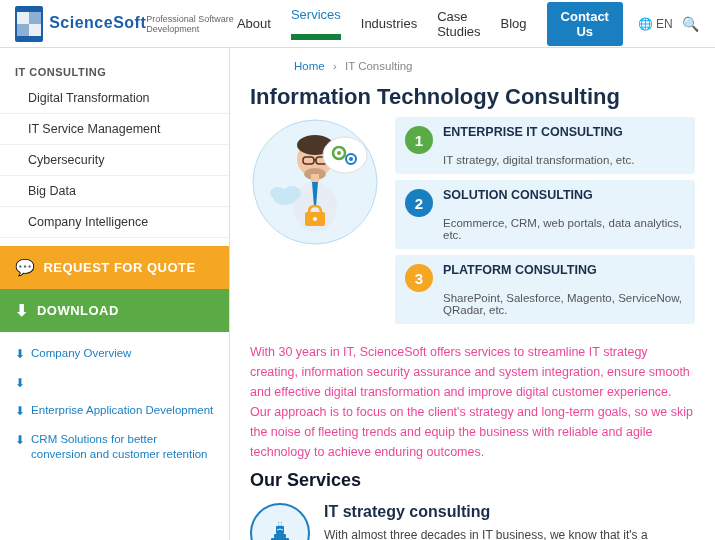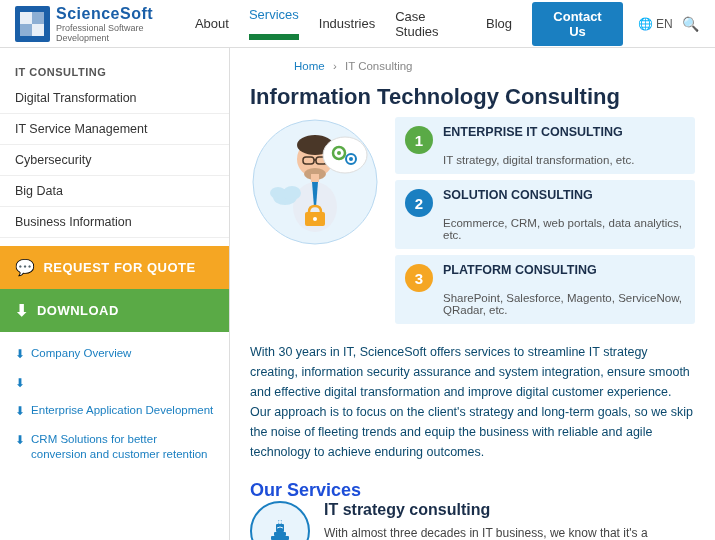--- a/index.html
+++ b/index.html
@@ -3,38 +3,38 @@
   <meta charset="utf-8">
   <style>
     * { box-sizing: border-box; margin: 0; padding: 0; }
     body { font-family: Arial, sans-serif; font-size: 13px; color: #333; background: #fff; width: 715px; min-height: 540px; overflow: hidden; }
 
     
     .header { display: flex; align-items: center; padding: 8px 15px; border-bottom: 1px solid #ddd; height: 48px; }
     .logo { display: flex; align-items: center; gap: 6px; margin-right: auto; }
     .logo-icon { width: 36px; height: 36px; background: #1a5fa8; display: flex; align-items: center; justify-content: center; border-radius: 2px; }
     .logo-icon svg { width: 28px; height: 28px; }
-    .logo-text { display: flex; flex-direction: column; }
+    .logo-text { display: flex; }
     .logo-name { font-size: 16px; font-weight: bold; color: #1a5fa8; letter-spacing: 0.5px; }
     .logo-subtitle { font-size: 9px; color: #666; }
     nav { display: flex; align-items: center; gap: 20px; }
     .nav-link { font-size: 13px; color: #333; text-decoration: none; cursor: pointer; }
     .nav-link.active { color: #1a7fc1; border-bottom: 6px solid #15803d; padding-bottom: 12px; }
     .contact-btn { background: #1a7fc1; color: #fff; padding: 7px 14px; border-radius: 3px; font-size: 13px; font-weight: bold; border: none; cursor: pointer; text-align: center; }
     .header-right { display: flex; align-items: center; gap: 10px; margin-left: 15px; }
     .lang { font-size: 12px; color: #555; display: flex; align-items: center; gap: 3px; }
     .search-icon-btn { cursor: pointer; color: #555; font-size: 14px; }
 
     
     .main-layout { display: flex; height: 492px; }
 
     
     .sidebar { width: 230px; flex-shrink: 0; border-right: 1px solid #ddd; background: #fff; padding-top: 10px; overflow-y: auto; }
     .sidebar-section-title { font-size: 11px; font-weight: bold; color: #555; padding: 8px 15px 5px; text-transform: uppercase; letter-spacing: 0.5px; }
-    .sidebar-item { padding: 8px 15px; font-size: 12.5px; color: #333; cursor: pointer; border-bottom: 1px solid #eee; }
+    .sidebar-item { padding: 8px 28px; font-size: 12.5px; color: #333; cursor: pointer; border-bottom: 1px solid #eee; }
     .sidebar-rfq { background: #f5a623; color: #fff; display: flex; align-items: center; gap: 8px; padding: 12px 15px; margin-top: 8px; cursor: pointer; }
     .sidebar-rfq span { font-size: 13px; font-weight: bold; letter-spacing: 0.5px; }
     .sidebar-download { background: #5aaa46; color: #fff; display: flex; align-items: center; gap: 8px; padding: 12px 15px; cursor: pointer; }
     .sidebar-download span { font-size: 13px; font-weight: bold; letter-spacing: 0.5px; }
     .sidebar-download-items { padding: 8px 0; }
     .sidebar-download-item { display: flex; align-items: flex-start; gap: 6px; padding: 6px 15px; font-size: 11.5px; color: #1a7fc1; cursor: pointer; line-height: 1.3; }
     .dl-icon { color: #1a7fc1; font-size: 12px; margin-top: 1px; flex-shrink: 0; }
 
     
     .content { flex: 1; padding: 12px 20px; overflow-y: auto; }
@@ -48,23 +48,23 @@
     .illustration { width: 130px; flex-shrink: 0; }
     .consulting-cards { flex: 1; display: flex; flex-direction: column; gap: 6px; }
     .consult-card { display: flex; align-items: flex-start; gap: 10px; background: #e8f4fc; padding: 8px 10px; border-radius: 3px; }
     .card-num { width: 28px; height: 28px; border-radius: 50%; display: flex; align-items: center; justify-content: center; font-weight: bold; color: #fff; font-size: 15px; flex-shrink: 0; margin-top: 1px; }
     .card-num.n1 { background: #5aaa46; }
     .card-num.n2 { background: #1a7fc1; }
     .card-num.n3 { background: #f5a623; }
     .card-text .card-title { font-size: 12.5px; font-weight: bold; color: #1a2e4a; }
     .card-text .card-desc { font-size: 11.5px; color: #555; margin-top: 15px; }
 
-    .description { font-size: 12.5px; color: #0c4a6e; line-height: 1.6; margin-bottom: 18px; }
-
-    .section-title { font-size: 18px; font-weight: bold; color: #1d4ed8; }
+    .description { font-size: 12.5px; color: #ec4899; line-height: 1.6; margin-bottom: 8px; }
+
+    .section-title { font-size: 18px; font-weight: bold; color: #0f172a; margin-bottom: 12px; }
     .service-item { display: flex; gap: 14px; }
     .service-icon-circle { width: 60px; height: 60px; border-radius: 50%; background: #e8f4fc; border: 2px solid #1a7fc1; display: flex; align-items: center; justify-content: center; flex-shrink: 0; }
     .service-icon-circle svg { width: 34px; height: 34px; }
     .service-text .service-title { font-size: 16px; font-weight: bold; color: #1a2e4a; margin-bottom: 5px; }
     .service-text .service-desc { font-size: 12px; color: #444; line-height: 1.6; }
 
     
     .person-svg { width: 130px; height: 130px; }
   </style>
 </head>
@@ -103,21 +103,21 @@
 </div>
 
 <div class="main-layout">
 
   <div class="sidebar">
     <div class="sidebar-section-title">IT CONSULTING</div>
     <div class="sidebar-item">Digital Transformation</div>
     <div class="sidebar-item">IT Service Management</div>
     <div class="sidebar-item">Cybersecurity</div>
     <div class="sidebar-item">Big Data</div>
-    <div class="sidebar-item">Business Information</div>
+    <div class="sidebar-item">Company Intelligence</div>
 
     <div class="sidebar-rfq">
       <span style="font-size:16px;">💬</span>
       <span>REQUEST FOR QUOTE</span>
     </div>
     <div class="sidebar-download">
       <span style="font-size:16px;">⬇</span>
       <span>DOWNLOAD</span>
     </div>
     <div class="sidebar-download-items">

